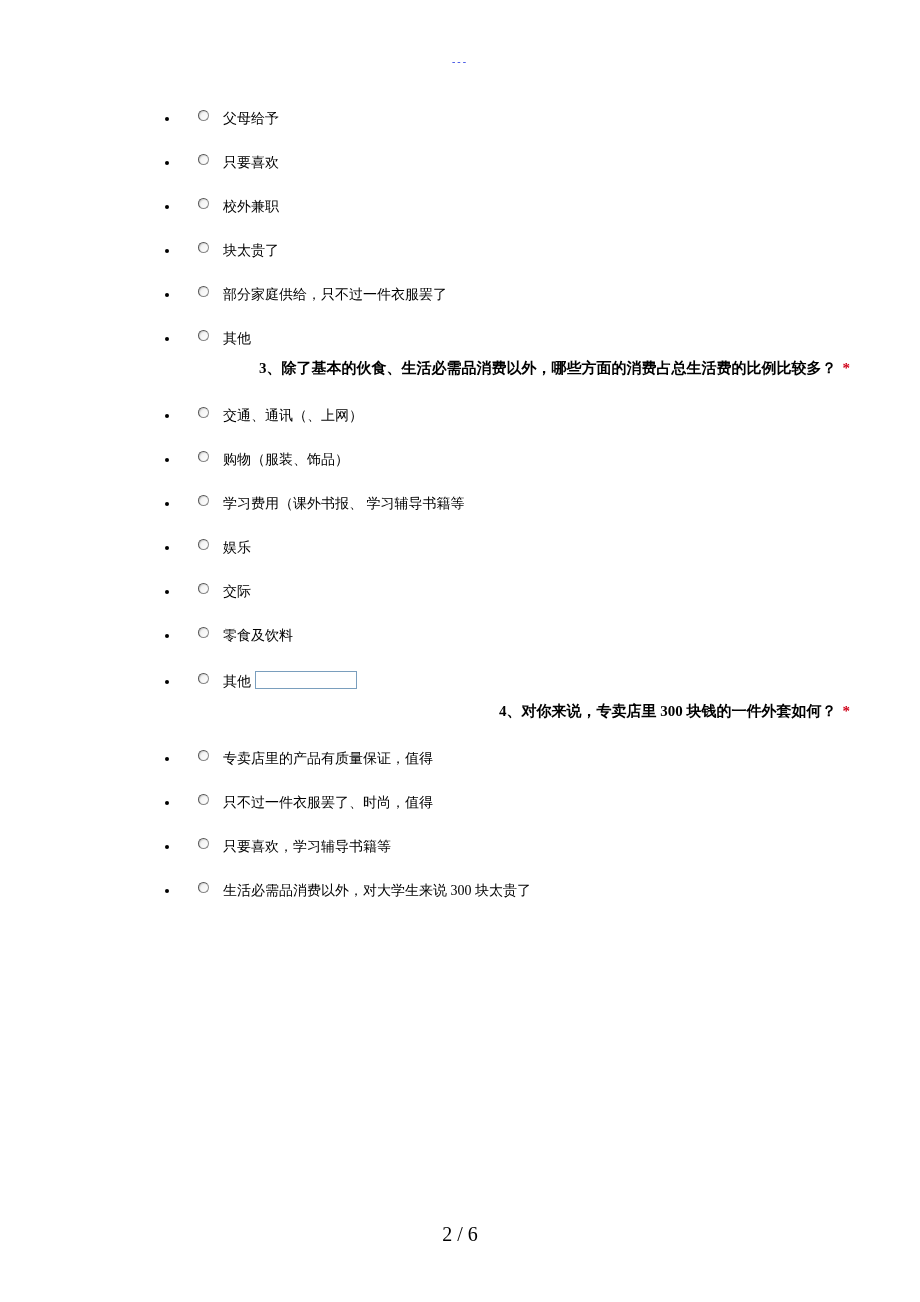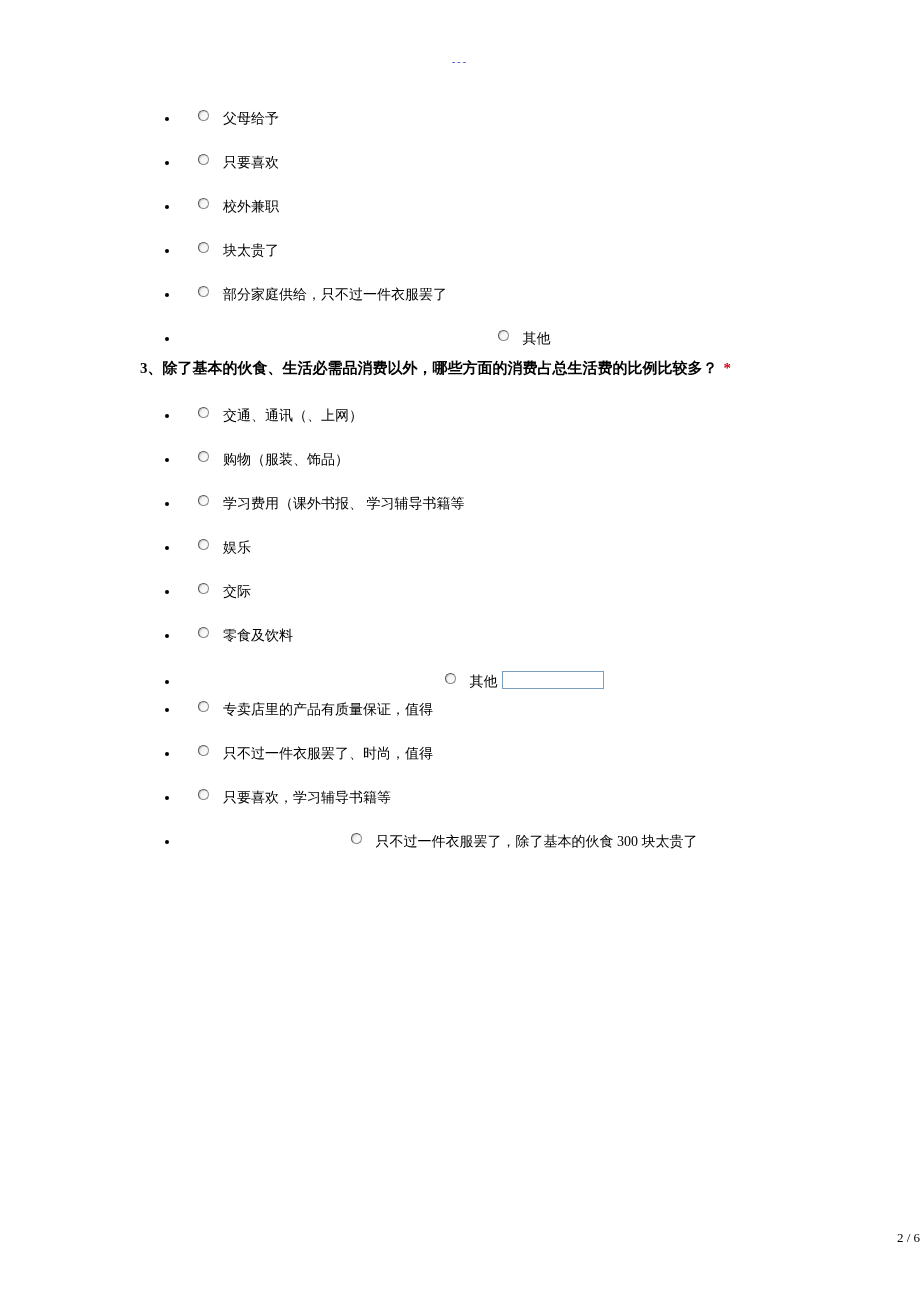--- a/index.html
+++ b/index.html
@@ -32,21 +32,21 @@
     list-style: disc;
     margin: 0;
     padding-left: 40px;
   }
   ul.options li {
     margin-bottom: 28px;
     font-size: 14px;
     color: #000;
     line-height: 1;
   }
-  ul.options li:last-child { margin-bottom: 12px; text-align: center; }
+  ul.options li:last-child { margin-bottom: 12px; }
   .radio-icon {
     display: inline-block;
     width: 11px;
     height: 11px;
     border: 1px solid #888;
     border-radius: 50%;
     border-top-color: #555;
     border-left-color: #555;
     background: linear-gradient(135deg,#eee,#fff);
     vertical-align: 2px;
@@ -55,40 +55,41 @@
     box-shadow: inset 1px 1px 1px rgba(0,0,0,.12);
   }
   .opt-label { font-size: 14px; }
   .question {
     font-family: "SimSun","宋体",serif;
     font-weight: bold;
     font-size: 15px;
     color: #000;
     margin: 8px 0 28px 0;
     line-height: 1.4;
+    text-align: right;
   }
   .question .num-part { font-family: "Times New Roman", serif; }
   .asterisk { color: #d00018; padding-left: 6px; }
   .other-input {
     display: inline-block;
     width: 102px;
     height: 18px;
     border: 1px solid #7a9ebd;
     background: #fff;
     vertical-align: -3px;
     margin-left: 4px;
   }
   .page-footer {
     position: absolute;
     bottom: 56px;
     left: 0;
     width: 100%;
-    text-align: right;
+    text-align: center;
     font-family: "Times New Roman", serif;
-    font-size: 13px;
+    font-size: 20px;
     color: #000;
   }
   .inline-num { font-family: "Times New Roman", serif; font-size: 14px; }
 </style>
 </head>
 <body>
 
 <div class="header-dashes">---</div>
 
 <div class="content">
@@ -108,23 +109,26 @@
   <ul class="options">
     <li><span class="radio-icon"></span><span class="opt-label">交通、通讯（、上网）</span></li>
     <li><span class="radio-icon"></span><span class="opt-label">购物（服装、饰品）</span></li>
     <li><span class="radio-icon"></span><span class="opt-label">学习费用（课外书报、 学习辅导书籍等</span></li>
     <li><span class="radio-icon"></span><span class="opt-label">娱乐</span></li>
     <li><span class="radio-icon"></span><span class="opt-label">交际</span></li>
     <li><span class="radio-icon"></span><span class="opt-label">零食及饮料</span></li>
     <li><span class="radio-icon"></span><span class="opt-label">其他</span><span class="other-input" title=""></span></li>
   </ul>
 
+  <div class="question">
+    <span class="num-part">4</span><span>、对你来说，专卖店里 </span><span class="num-part">300</span><span> 块钱的一件外套如何？</span><span class="asterisk">*</span>
+  </div>
   <ul class="options">
     <li><span class="radio-icon"></span><span class="opt-label">专卖店里的产品有质量保证，值得</span></li>
     <li><span class="radio-icon"></span><span class="opt-label">只不过一件衣服罢了、时尚，值得</span></li>
     <li><span class="radio-icon"></span><span class="opt-label">只要喜欢，学习辅导书籍等</span></li>
-    <li><span class="radio-icon"></span><span class="opt-label"><span>只不过一件衣服罢了，除了基本的伙食 </span><span class="inline-num">300</span><span> 块太贵了</span></span></li>
+    <li><span class="radio-icon"></span><span class="opt-label"><span>生活必需品消费以外，对大学生来说 </span><span class="inline-num">300</span><span> 块太贵了</span></span></li>
   </ul>
 
 
 </div>
 
 <div class="page-footer">2  /  6</div>
 
 </body></html>

